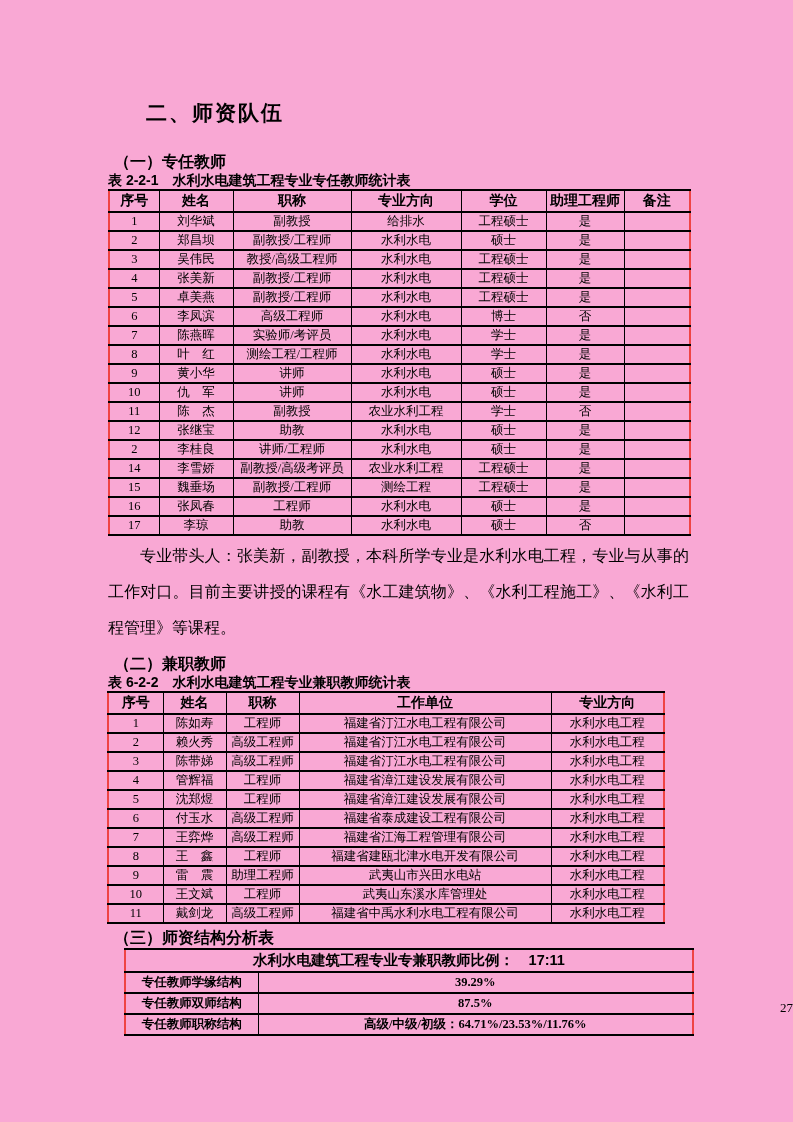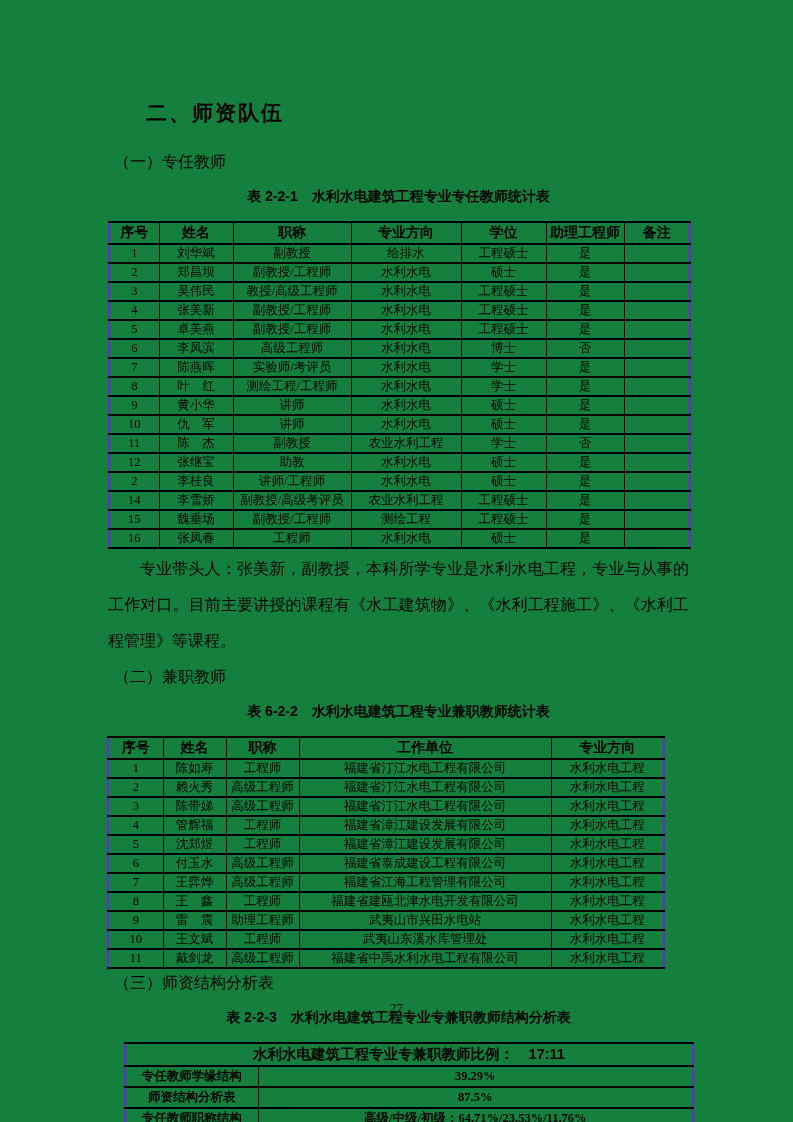--- a/index.html
+++ b/index.html
@@ -1,45 +1,45 @@
 <!DOCTYPE html>
 <html><head>
 <meta charset="utf-8">
 <style>
   html,body { margin:0; padding:0; background:#888; }
   .page {
     position:relative;
     width:793px; height:1122px;
     margin:0 auto;
-    background:#15803d;
+    background:#f9a8d4;
     color:#000;
     font-family:"Liberation Serif", serif;
     overflow:hidden;
   }
   .content { position:absolute; left:108px; top:0; width:581px; }
 
   h1.doc-title {
     margin:98px 0 0 38px;
     font-family:"Liberation Sans", sans-serif;
     font-size:21px; line-height:30px; font-weight:bold;
     letter-spacing:2px;
   }
   .sec-heading {
-    font-size:16px; line-height:20px; font-weight:normal;
+    font-size:16px; line-height:20px; font-weight:bold;
     margin:24px 0 0 6px;
   }
   .sec-heading.h2 { margin-top:8px; }
   .sec-heading.h3 { margin-top:4px; }
   .tbl-caption {
     font-family:"Liberation Sans", sans-serif;
     font-size:14px; line-height:17px; font-weight:bold;
-    text-align:center; margin:16px;
-  }
-
-  table { border-collapse:collapse; table-layout:fixed; border:2px solid #6d28d9; }
+    text-align:left; margin:0;
+  }
+
+  table { border-collapse:collapse; table-layout:fixed; border:2px solid #ef4444; }
   th, td {
     border:1px solid #000;
     border-top-width:2px; border-bottom-width:2px;
     padding:0 1px; text-align:center; vertical-align:middle;
     overflow:hidden; white-space:nowrap;
   }
   th {
     font-family:"Liberation Sans", sans-serif;
     font-size:14px; height:20px; font-weight:bold;
   }
@@ -52,21 +52,21 @@
   .t3 .ratio-cell { font-size:14.5px; height:21px; }
 
   p.para {
     font-size:16px; line-height:36px;
     text-indent:32px; text-align:justify;
     margin:2px 0 0 0;
     font-family:Liberation Serif, serif;
   }
   .pagenum {
     position:absolute; top:1000px; left:0; width:793px;
-    text-align:center; font-size:13px;
+    text-align:right; font-size:13px;
   }
 </style>
 </head>
 <body>
 
 <div class="page">
   <div class="content">
 
     <h1 class="doc-title">二、师资队伍</h1>
 
@@ -231,20 +231,29 @@
           </tr>
           <tr>
             <td>16</td>
             <td>张凤春</td>
             <td>工程师</td>
             <td>水利水电</td>
             <td>硕士</td>
             <td>是</td>
             <td></td>
           </tr>
+          <tr>
+            <td>17</td>
+            <td>李琼</td>
+            <td>助教</td>
+            <td>水利水电</td>
+            <td>硕士</td>
+            <td>否</td>
+            <td></td>
+          </tr>
         </tbody>
     </table>
 
     <p class="para">专业带头人：张美新，副教授，本科所学专业是水利水电工程，专业与从事的工作对口。目前主要讲授的课程有《水工建筑物》、《水利工程施工》、《水利工程管理》等课程。</p>
 
     <div class="sec-heading h2">（二）兼职教师</div>
     <div class="tbl-caption">表 6-2-2　水利水电建筑工程专业兼职教师统计表</div>
     <table class="t2">
       <colgroup>
         <col style="width:55px">
@@ -337,38 +346,37 @@
             <td>11</td>
             <td>戴剑龙</td>
             <td>高级工程师</td>
             <td>福建省中禹水利水电工程有限公司</td>
             <td>水利水电工程</td>
           </tr>
         </tbody>
     </table>
 
     <div class="sec-heading h3">（三）师资结构分析表</div>
-    <div class="tbl-caption">表 2-2-3　水利水电建筑工程专业专兼职教师结构分析表</div>
     <table class="t3">
       <colgroup>
         <col style="width:133px">
           <col style="width:435px">
       </colgroup>
       <thead>
         <tr>
           <th class="ratio-cell" colspan="2">水利水电建筑工程专业专兼职教师比例：　17:11</th>
         </tr>
       </thead>
       <tbody>
           <tr>
             <td>专任教师学缘结构</td>
             <td>39.29%</td>
           </tr>
           <tr>
-            <td>师资结构分析表</td>
+            <td>专任教师双师结构</td>
             <td>87.5%</td>
           </tr>
           <tr>
             <td>专任教师职称结构</td>
             <td>高级/中级/初级：64.71%/23.53%/11.76%</td>
           </tr>
         </tbody>
     </table>
 
   </div>

